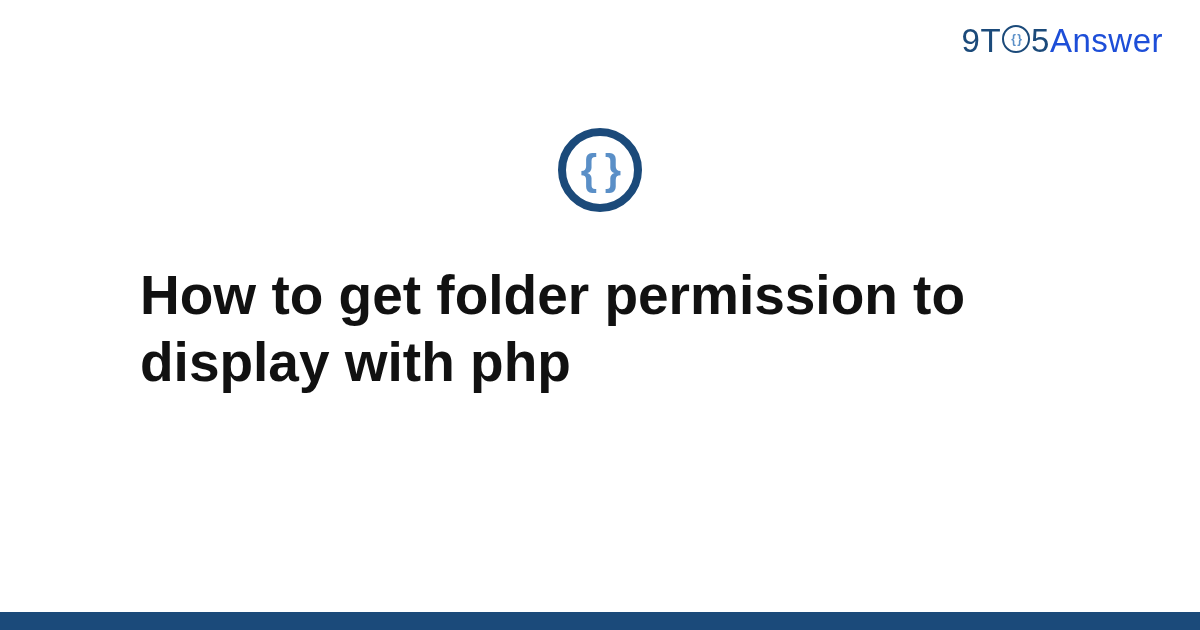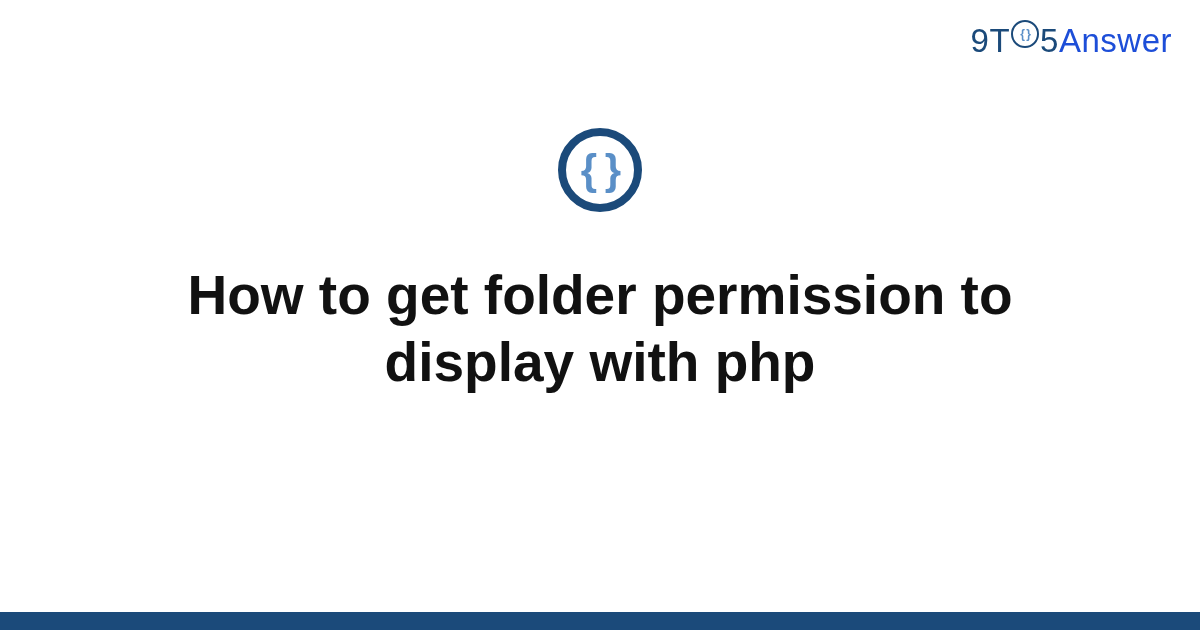--- a/index.html
+++ b/index.html
@@ -11,23 +11,23 @@
       width: 1200px;
       height: 630px;
       font-family: -apple-system, BlinkMacSystemFont, "Segoe UI", Helvetica, Arial, sans-serif;
       background: #ffffff;
       position: relative;
       overflow: hidden;
     }
     .logo-wrapper {
       position: absolute;
       top: 22px;
-      right: 28px;
+      right: 37px;
       display: flex;
-      align-items: flex-start;
+      align-items: center;
       font-size: 33px;
       font-weight: 400;
       letter-spacing: 0.5px;
     }
     .logo-9t {
       color: #1b4a7a;
     }
     .logo-circle {
       display: inline-flex;
       align-items: center;
@@ -76,21 +76,21 @@
       font-size: 42px;
       color: #5a8fc7;
       font-weight: 700;
       letter-spacing: -2px;
       font-family: "Segoe UI", Arial, sans-serif;
     }
     .title {
       font-size: 55px;
       font-weight: 700;
       color: #111111;
-      text-align: center;
+      text-align: left;
       line-height: 1.22;
       max-width: 1000px;
       padding: 0 40px;
     }
     .footer-bar {
       position: absolute;
       bottom: 0;
       left: 0;
       right: 0;
       height: 18px;

